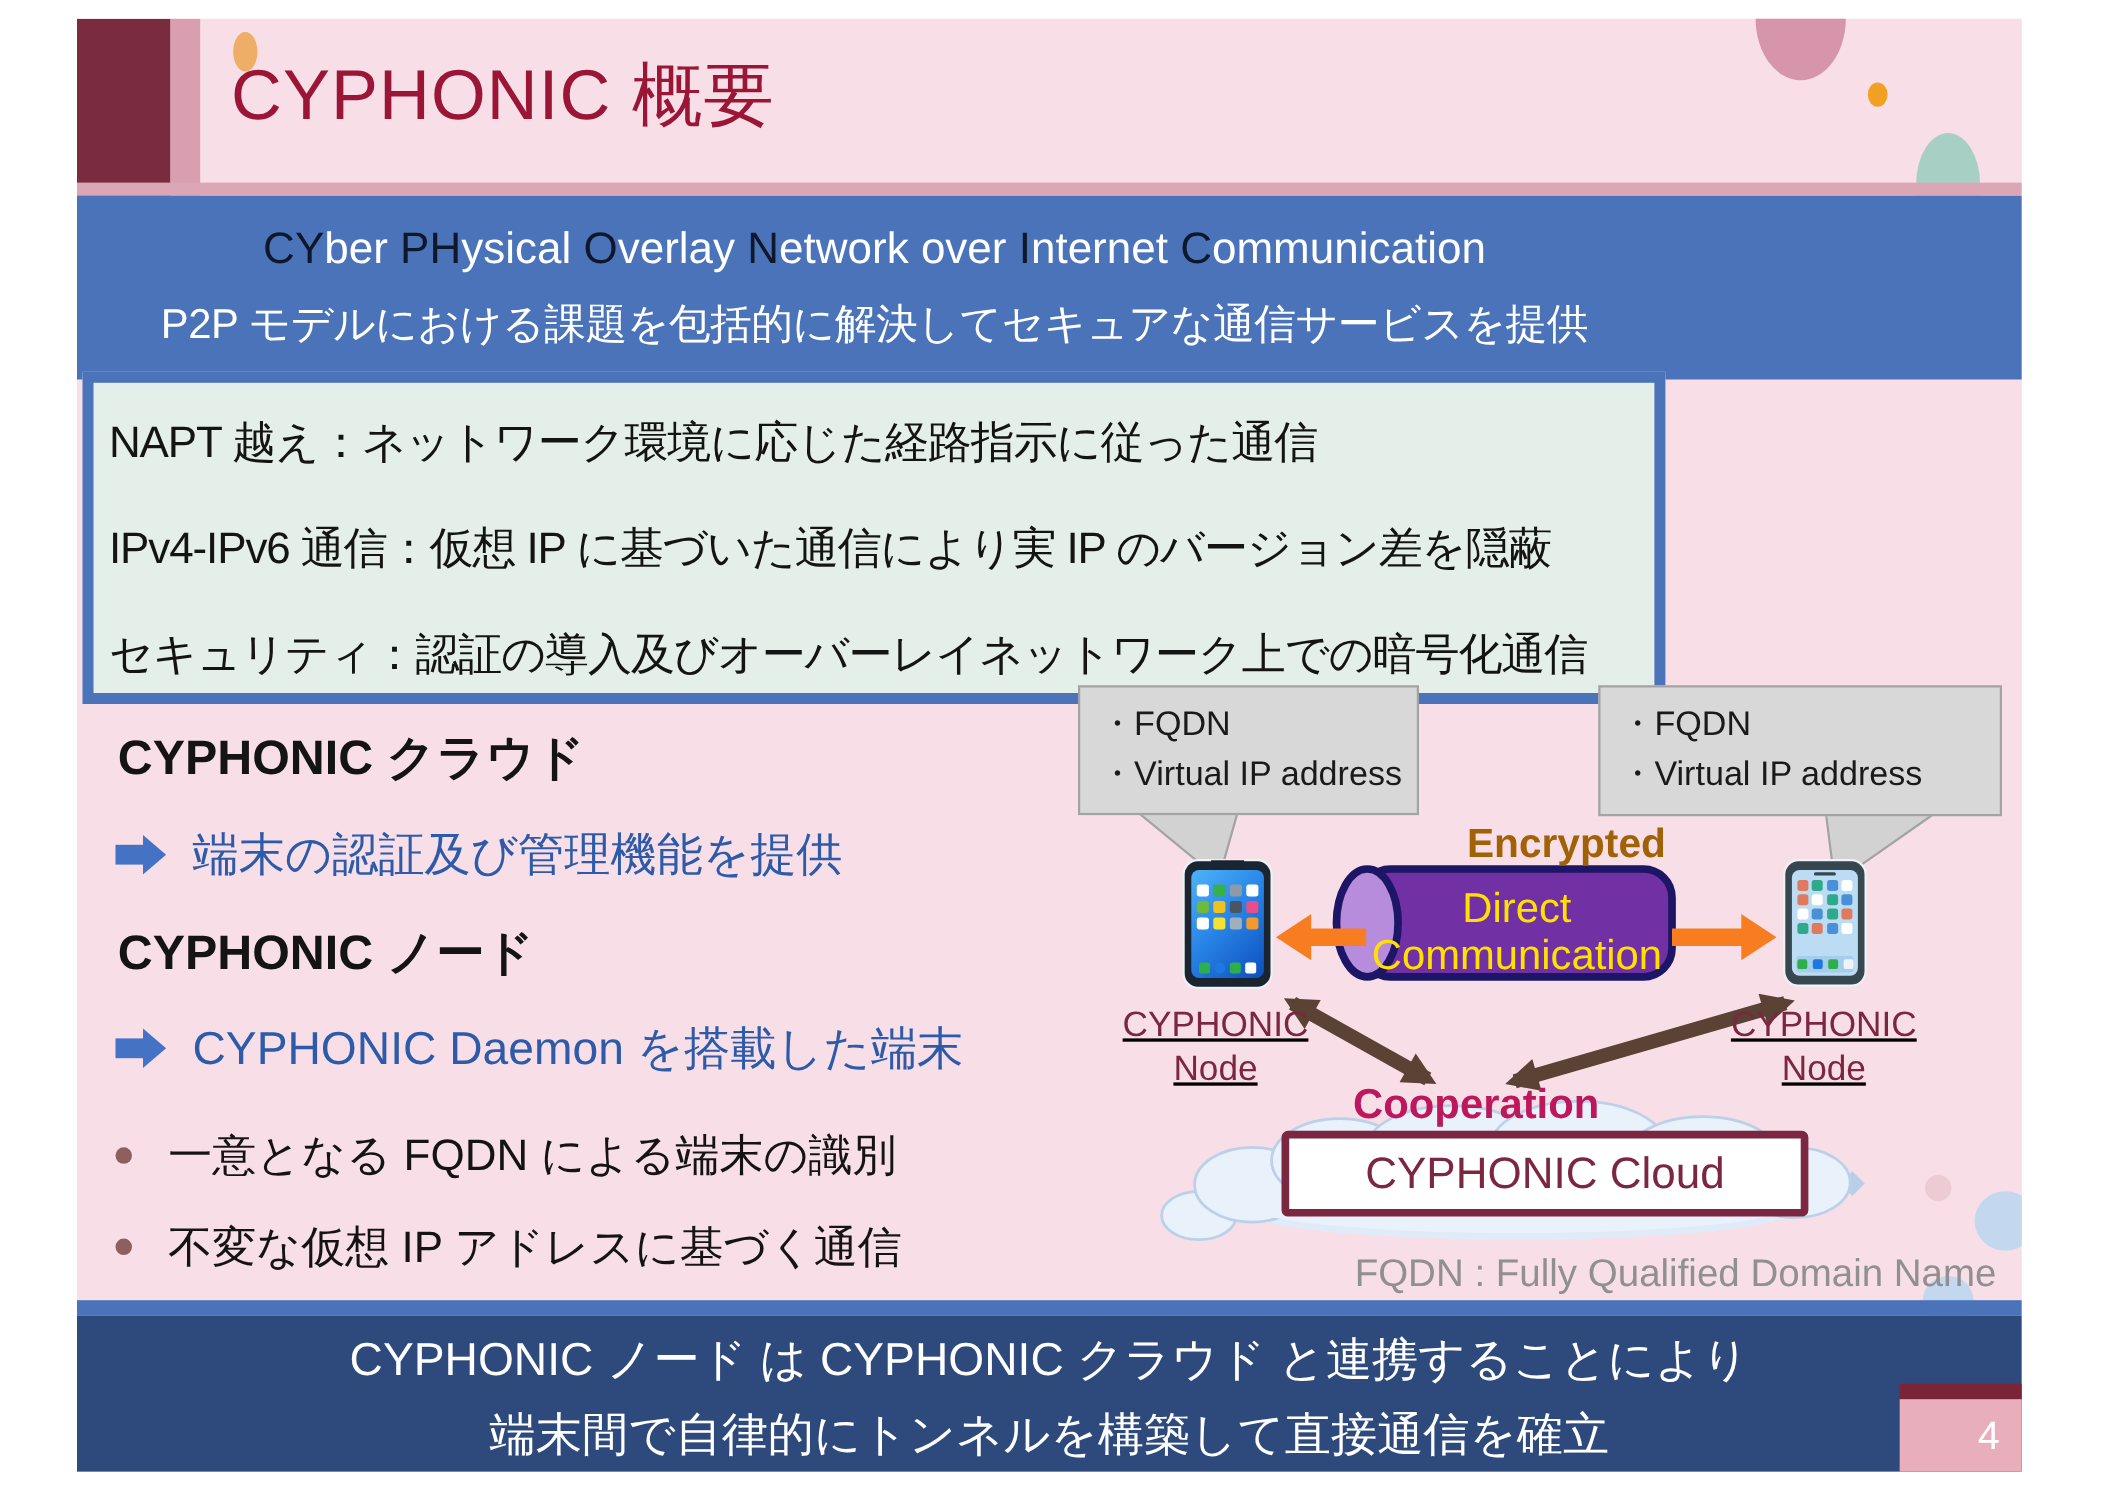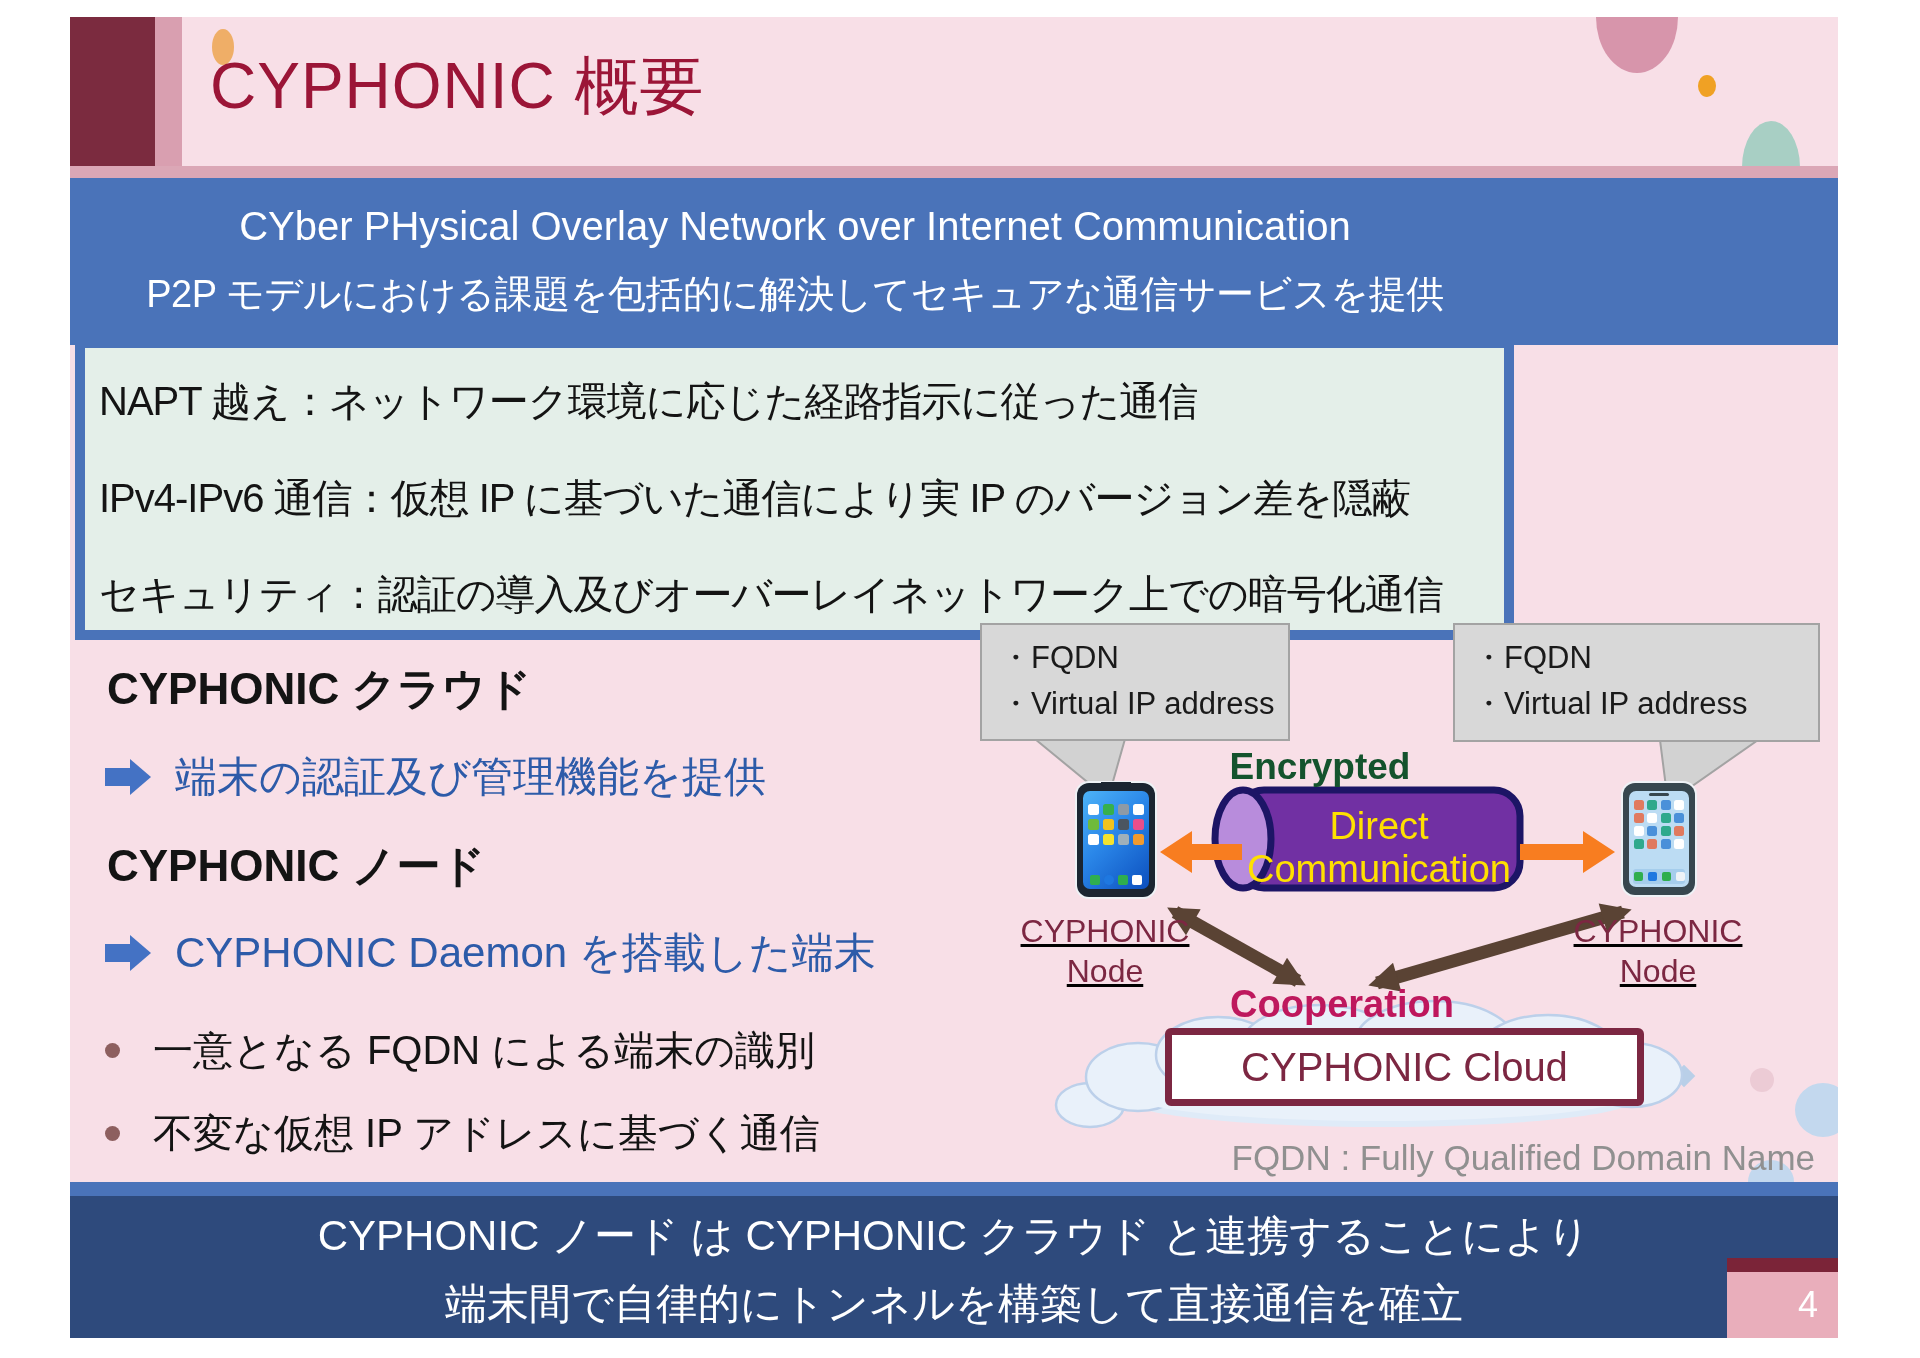--- a/index.html
+++ b/index.html
@@ -15,21 +15,21 @@
   .title-dot{left:142px;top:12px;width:22px;height:36px;border-radius:50%;background:#efae67;z-index:1;}
   .deco-pink-semi{left:1526px;top:-56px;width:82px;height:112px;border-radius:50%;background:#d795ab;z-index:1;}
   .deco-orange{left:1628px;top:58px;width:18px;height:22px;border-radius:50%;background:#f0a124;z-index:1;}
   .deco-teal{left:1672px;top:104px;width:58px;height:92px;border-radius:50%;background:#a8cfc4;z-index:1;}
   .strip-dusty{left:0;top:149px;width:1768px;height:12px;background:#dba7b6;z-index:2;}
 
   
   .banner{left:0;top:161px;width:1768px;height:167px;background:#4a73b9;z-index:2;}
   .banner-inner{position:absolute;left:0;top:0;width:1450px;height:100%;display:flex;flex-direction:column;align-items:center;padding-top:26px;gap:20px;box-sizing:border-box;}
   .banner-line1{font-size:40px;color:#ffffff;white-space:nowrap;}
-  .banner-line1 .hl{color:#ffffff;}
+  .banner-line1 .hl{color:#0f172a;}
   .banner-line2{font-size:38px;color:#ffffff;white-space:nowrap;letter-spacing:-0.5px;}
 
   
   .feature-box{left:5px;top:321px;width:1405px;height:248px;background:#e4efe9;border:10px solid #4a73b9;z-index:2;
     display:flex;flex-direction:column;justify-content:space-between;padding:26px 0 8px 14px;box-sizing:content-box;}
   .feature-line{font-size:40px;color:#141414;letter-spacing:-1px;white-space:nowrap;}
 
   
   .heading{font-size:44px;font-weight:700;color:#141414;white-space:nowrap;z-index:2;}
   .h1{left:37px;top:643px;}
@@ -45,21 +45,21 @@
   .b1{left:35px;top:1008px;}
   .b2{left:35px;top:1091px;}
   .bullet-dot{width:15px;height:15px;border-radius:50%;background:#8d5f5f;flex:0 0 auto;}
   .bullet-text{font-size:40px;color:#141414;white-space:nowrap;}
 
   
   .callout{background:#d8d8d8;border:2px solid #a3a3a3;box-sizing:border-box;z-index:5;padding:10px 0 0 18px;}
   .callout div{font-size:31px;color:#1a1a1a;line-height:46px;white-space:nowrap;}
   .co-left{left:910px;top:606px;width:310px;height:118px;}
   .co-right{left:1383px;top:606px;width:367px;height:119px;}
-  .encrypted{left:1100px;top:729px;width:300px;text-align:center;font-size:37px;font-weight:700;color:#14532d;z-index:4;}
+  .encrypted{left:1204px;top:729px;width:300px;text-align:center;font-size:37px;font-weight:700;color:#a16207;z-index:4;}
   .tunnel-text{left:1164px;top:788px;width:290px;height:86px;display:flex;flex-direction:column;align-items:center;justify-content:center;z-index:5;}
   .tunnel-text div{font-size:38px;color:#ffe000;line-height:43px;white-space:nowrap;}
   .node-label{width:230px;text-align:center;z-index:4;text-decoration:underline;}
   .node-label div{font-size:32px;color:#7c2742;line-height:40px;white-space:nowrap;}
   .nl-left{left:920px;top:894px;}
   .nl-right{left:1473px;top:894px;}
   .cooperation{left:1122px;top:966px;width:300px;text-align:center;font-size:38px;font-weight:700;color:#be185d;z-index:4;}
   .cloud-box{left:1095px;top:1011px;width:465px;height:64px;background:#ffffff;border:7px solid #7c2742;border-radius:6px;z-index:5;
     display:flex;align-items:center;justify-content:center;box-sizing:content-box;}
   .cloud-box div{font-size:40px;color:#7c2742;white-space:nowrap;}

